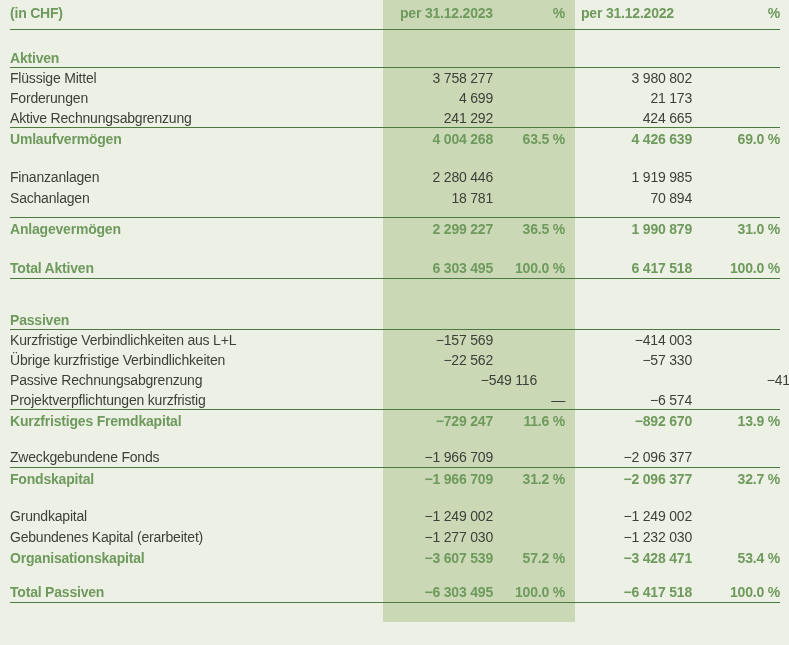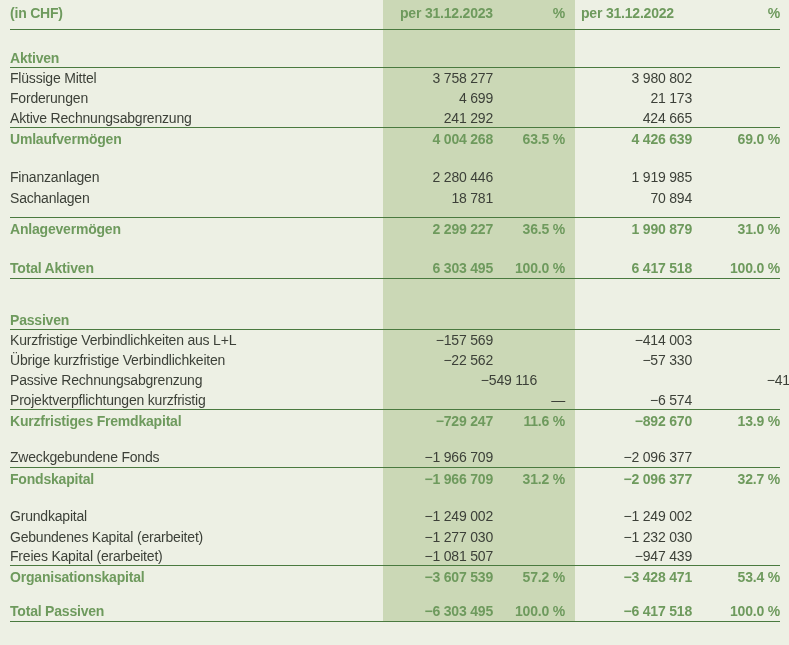--- a/index.html
+++ b/index.html
@@ -192,27 +192,20 @@
           <div class="cell c-v2">−1 249 002</div>
           <div class="cell c-p2"></div>
         </div>
         <div class="row item" style="height: 21px;">
           <div class="cell c-label">Gebundenes Kapital (erarbeitet)</div>
           <div class="cell c-v1">−1 277 030</div>
           <div class="cell c-p1"></div>
           <div class="cell c-v2">−1 232 030</div>
           <div class="cell c-p2"></div>
         </div>
-        <div class="row item line" style="height: 19px;">
-          <div class="cell c-label">Freies Kapital (erarbeitet)</div>
-          <div class="cell c-v1">−1 081 507</div>
-          <div class="cell c-p1"></div>
-          <div class="cell c-v2">−947 439</div>
-          <div class="cell c-p2"></div>
-        </div>
         <div class="row subtotal" style="height: 21px;">
           <div class="cell c-label">Organisationskapital</div>
           <div class="cell c-v1">−3 607 539</div>
           <div class="cell c-p1">57.2 %</div>
           <div class="cell c-v2">−3 428 471</div>
           <div class="cell c-p2">53.4 %</div>
         </div>
         <div class="row spacer" style="height: 14px;"></div>
         <div class="row total line" style="height: 21px;">
           <div class="cell c-label">Total Passiven</div>

